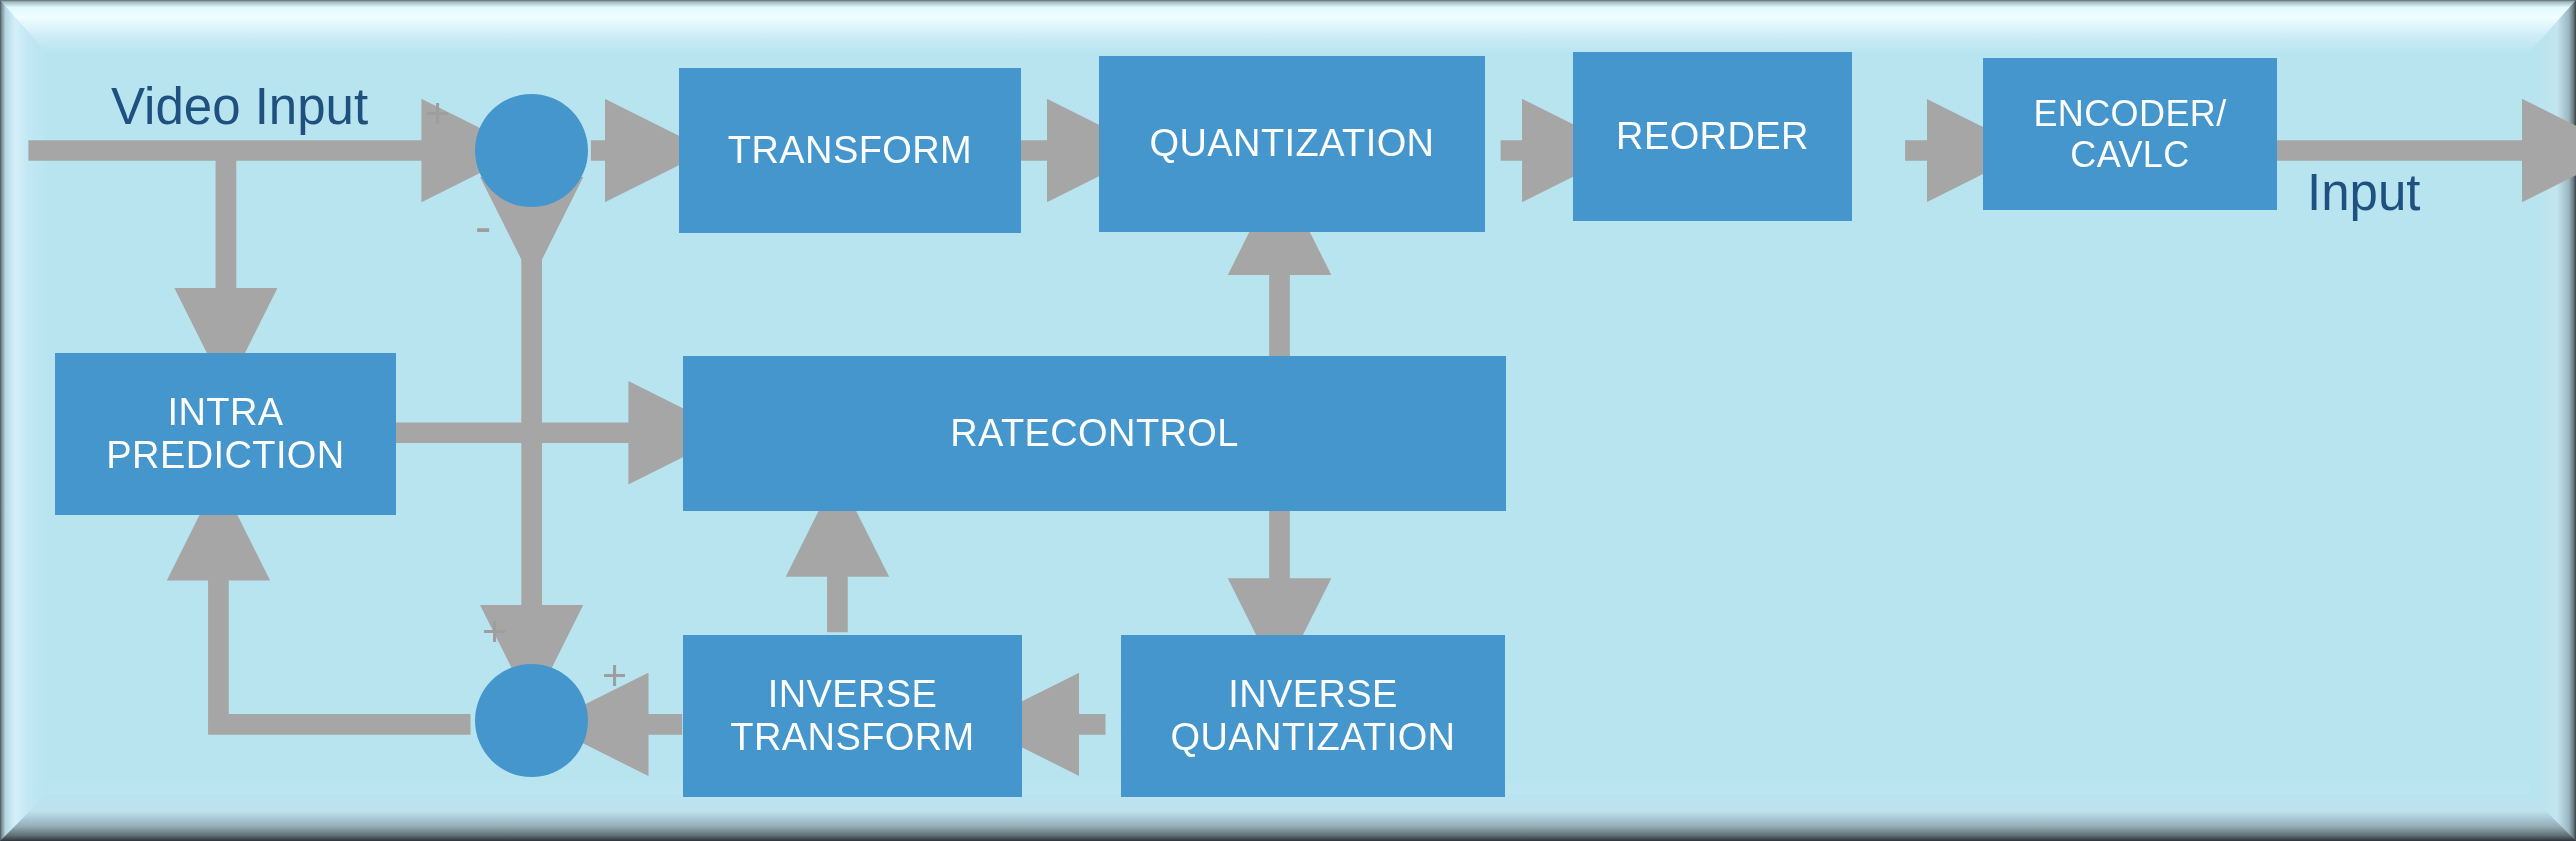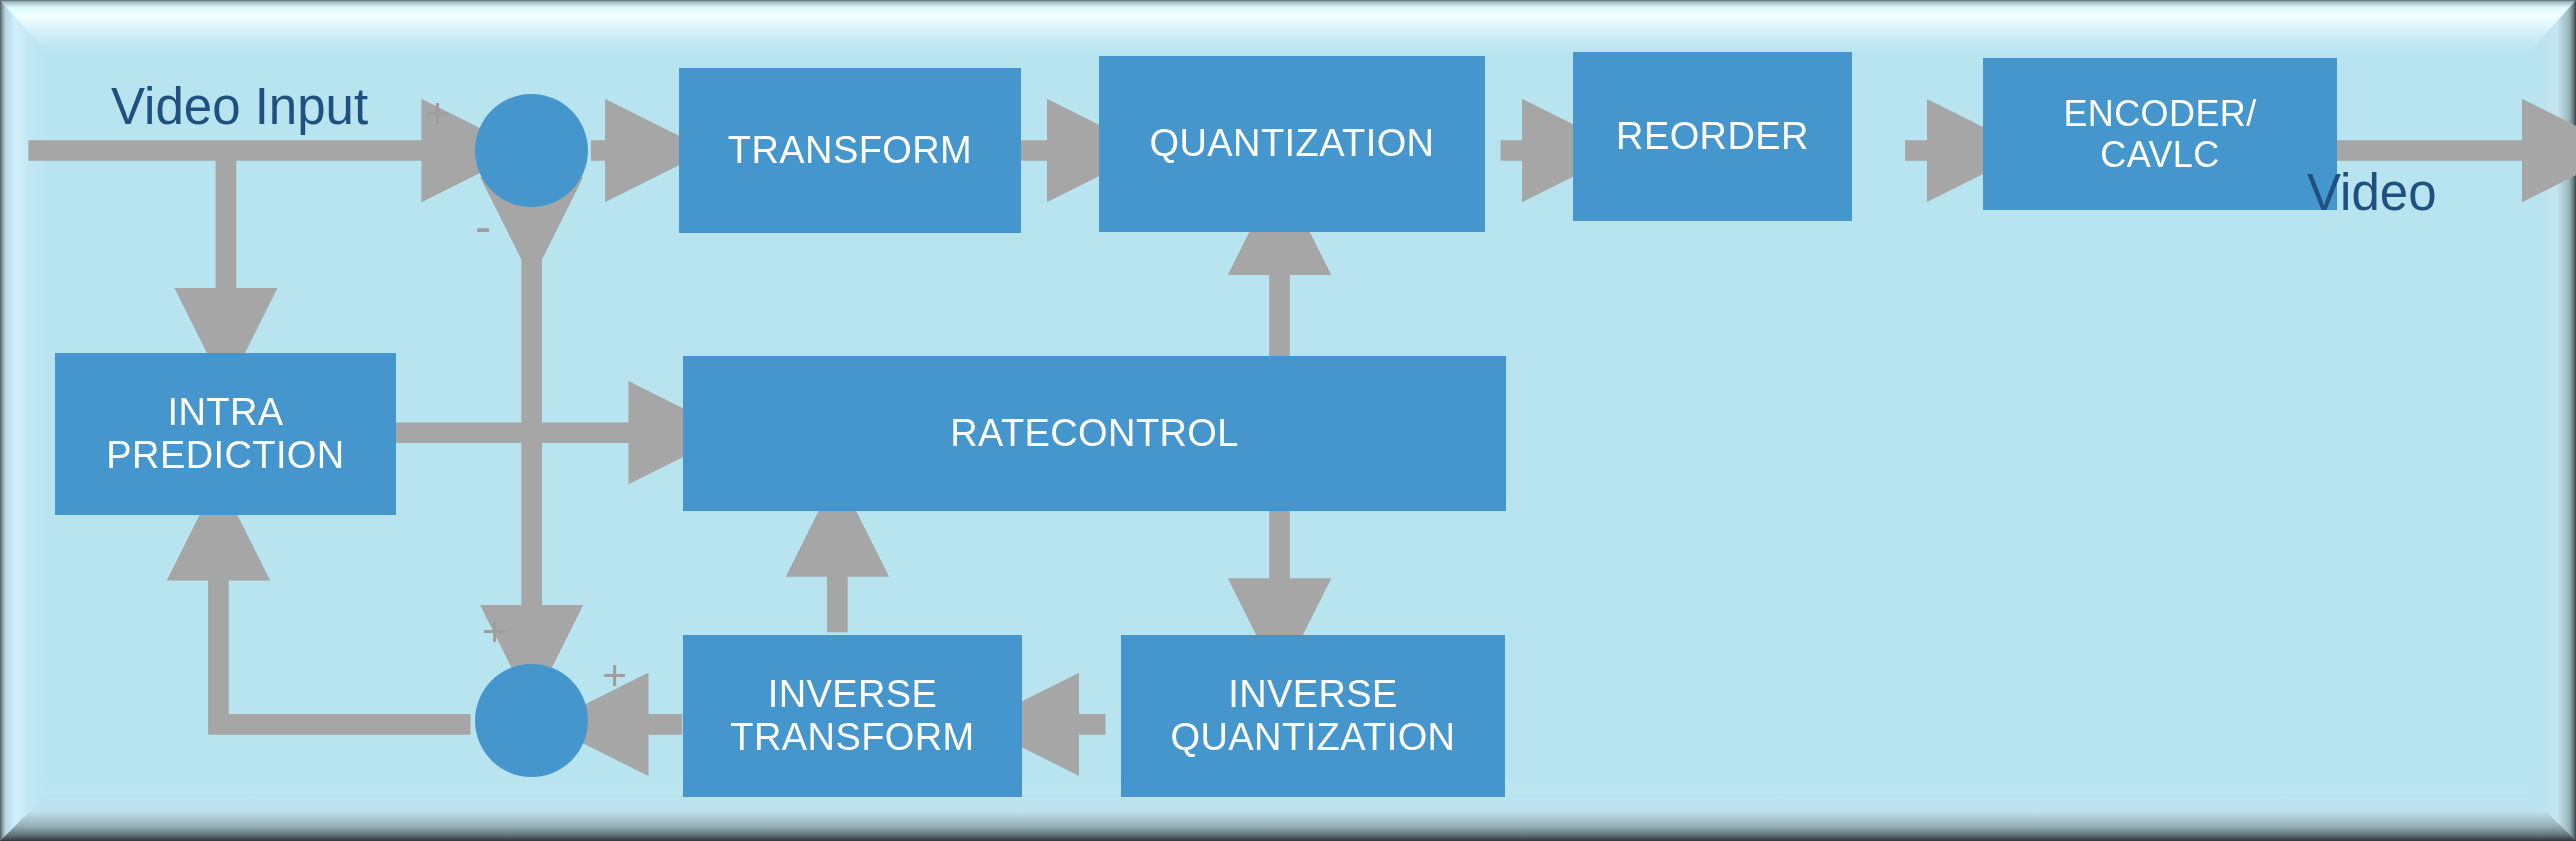--- a/index.html
+++ b/index.html
@@ -155,38 +155,38 @@
 
   <div class="node" style="left:475px;top:94px;width:113px;height:113px;"></div>
   <div class="node" style="left:475px;top:664px;width:113px;height:113px;"></div>
 
   <div class="blk" style="left:679px;top:68px;width:342px;height:165px;">TRANSFORM</div>
 
   <div class="blk" style="left:1099px;top:56px;width:386px;height:176px;">QUANTIZATION</div>
 
   <div class="blk" style="left:1573px;top:52px;width:279px;height:169px;">REORDER</div>
 
-  <div class="blk" style="left:1983px;top:58px;width:354px;height:152px;font-size:36px;">ENCODER/
+  <div class="blk" style="left:1983px;top:58px;width:294px;height:152px;font-size:36px;">ENCODER/
 CAVLC</div>
 
   <div class="blk" style="left:683px;top:356px;width:823px;height:155px;">RATECONTROL</div>
 
   <div class="blk" style="left:55px;top:353px;width:341px;height:162px;">INTRA
 PREDICTION</div>
 
   <div class="blk" style="left:683px;top:635px;width:339px;height:162px;">INVERSE
 TRANSFORM</div>
 
   <div class="blk" style="left:1121px;top:635px;width:384px;height:162px;">INVERSE
 QUANTIZATION</div>
 
   <div class="lbl" style="left:111px;top:73px;margin-top:8px;">Video Input</div>
 
 
-  <div class="lbl" style="left:2307px;top:167px;">Video</div>
+  <div class="lbl" style="left:2307px;top:167px;">Input</div>
 
   <div class="sign" style="left:425px;top:92px;">+</div>
 
   <div class="sign" style="left:475px;top:202px;font-size:49px;">-</div>
 
   <div class="sign" style="left:482px;top:610px;">+</div>
 
   <div class="sign" style="left:602px;top:654px;">+</div>
 
 </div>

